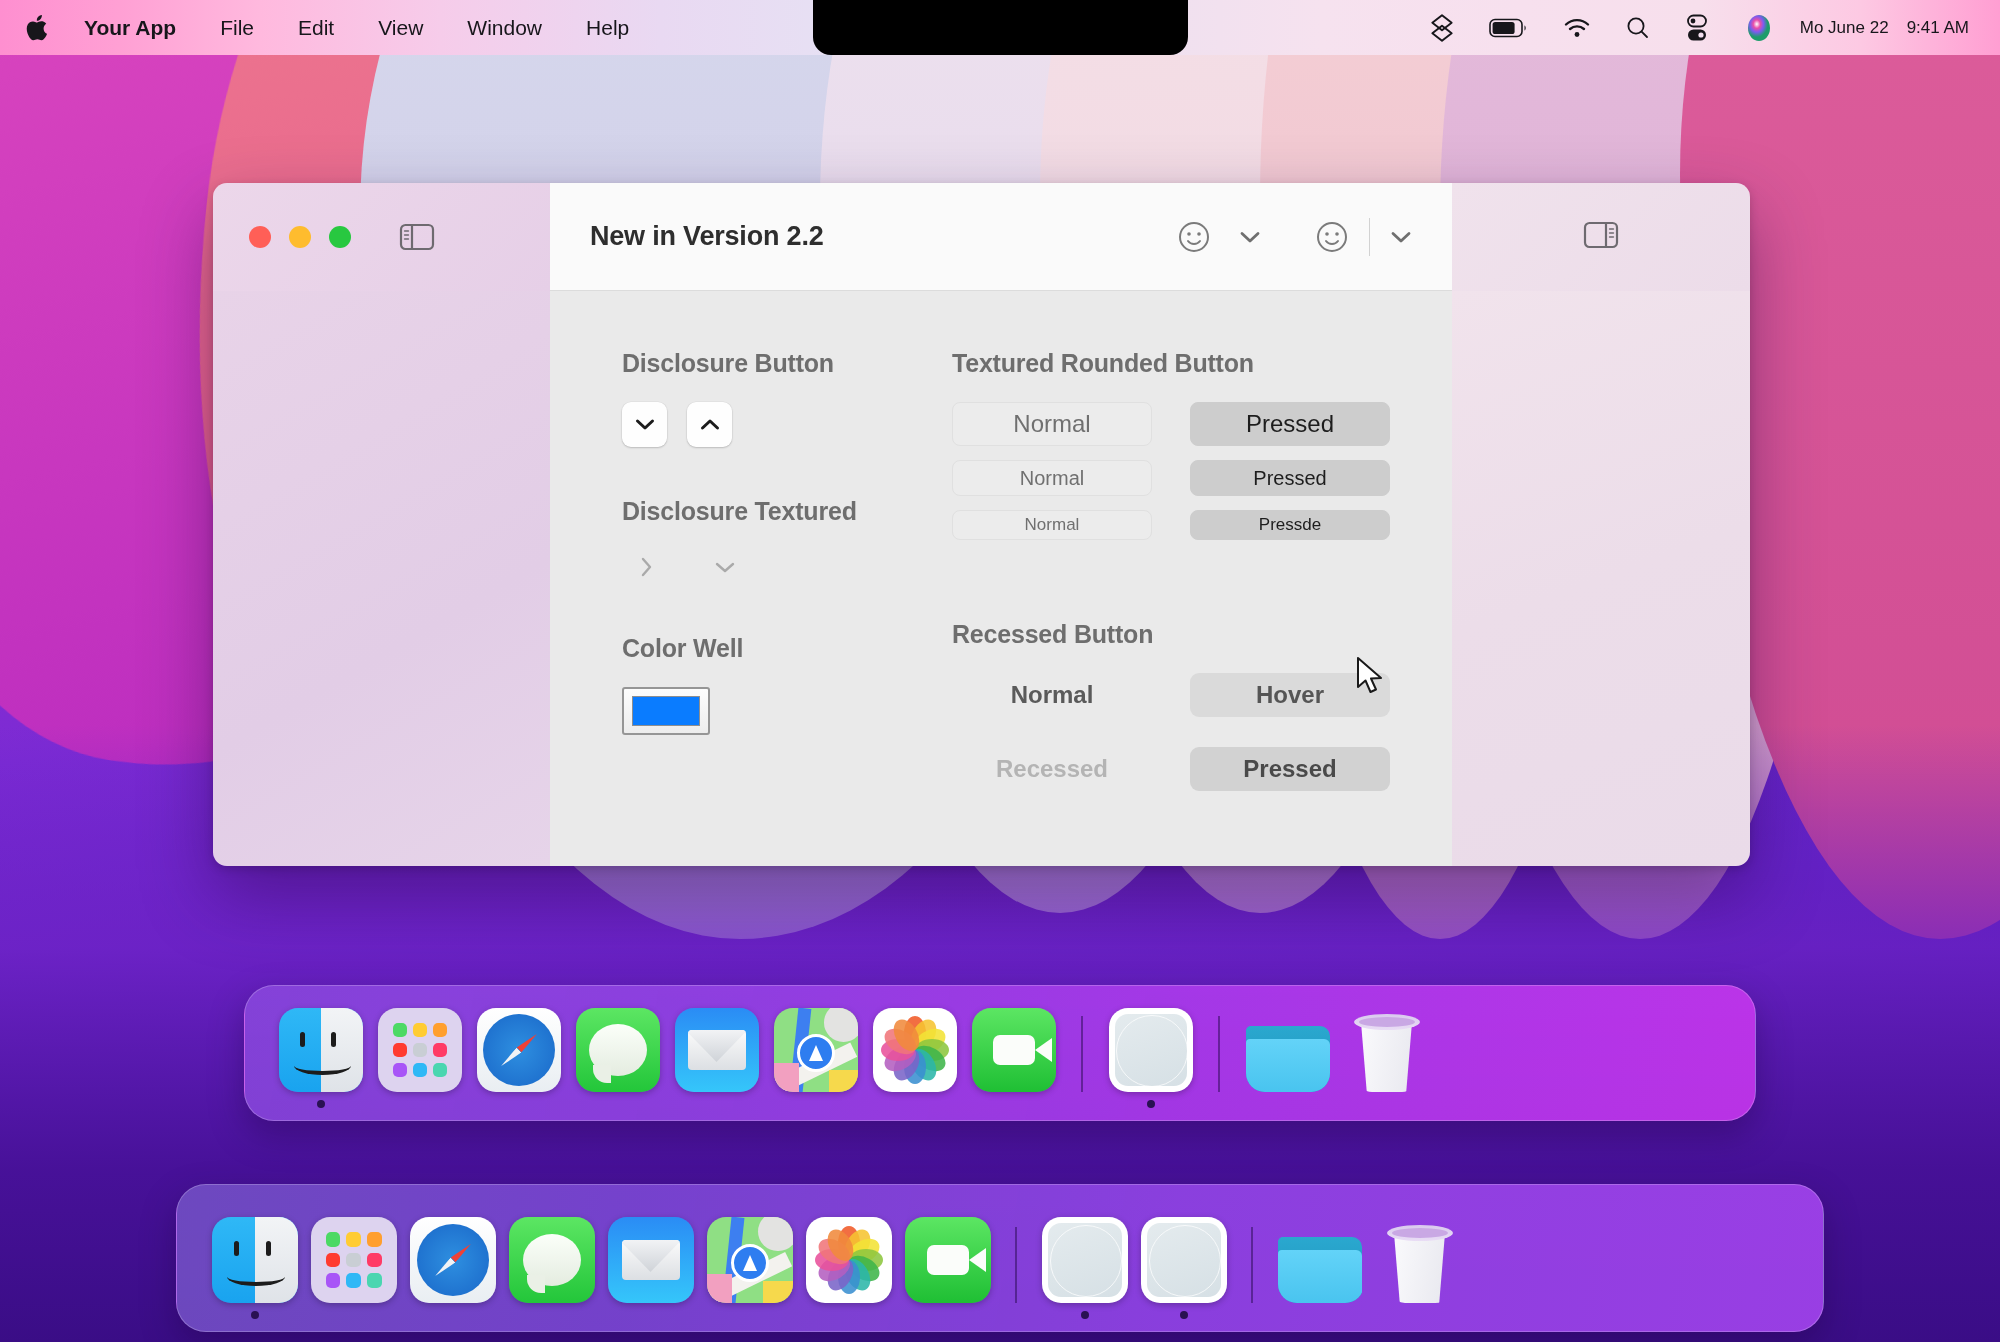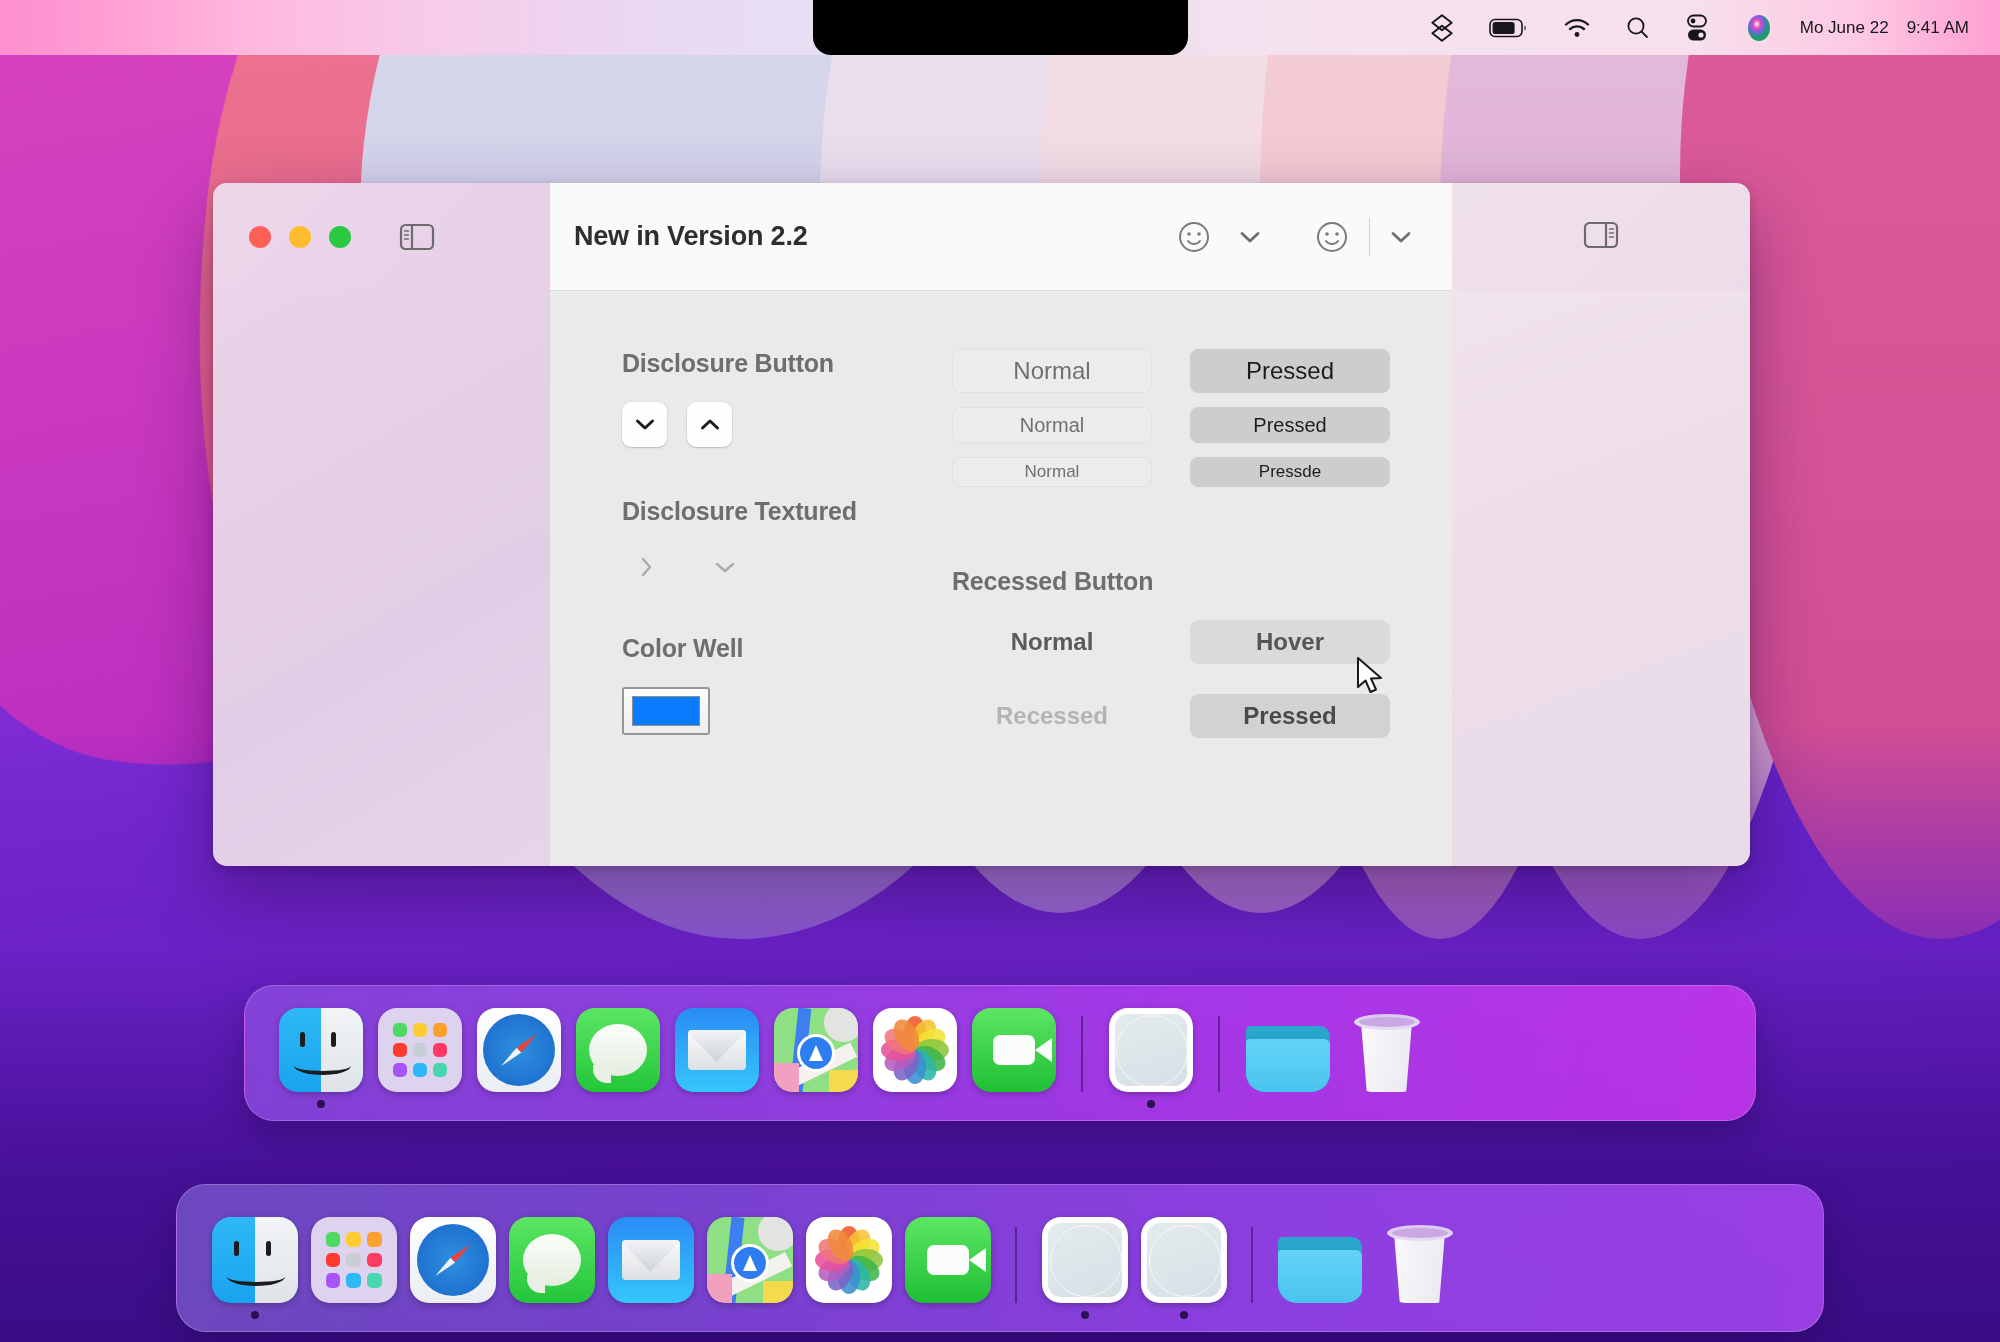--- a/index.html
+++ b/index.html
@@ -51,21 +51,21 @@
     background:linear-gradient(135deg,#ecd7ea,#e6cfe7);
   }
   .lights { display:flex; gap:18px; align-items:center; }
   .light { width:22px; height:22px; border-radius:50%; }
   .l-red{background:#ff5f57;} .l-yel{background:#febc2e;} .l-grn{background:#28c840;}
   .sb-toggle { margin-left:48px; display:flex; align-items:center; }
   .win-toolbar {
     flex:1; display:flex; align-items:center; background:#fafafa;
     border-bottom:1px solid #dcdcdc; padding:0 0 0 24px;
   }
-  .win-title { font-size:27px; font-weight:bold; color:#2e2e2e; letter-spacing:-0.2px; }
+  .win-title { font-size:27px; font-weight:bold; color:#2e2e2e; letter-spacing:-0.2px;margin-left:16px; }
   .tb-right { margin-left:auto; display:flex; align-items:center; gap:0; padding-right:26px; }
   .tb-btn { display:flex; align-items:center; justify-content:center; padding:0 14px; height:72px; }
   .tb-sep { width:1px; height:38px; background:#d2d2d2; margin:0 6px; }
   .win-body { flex:1; display:flex; }
   .sidebar { width:337px; flex:0 0 337px; background:linear-gradient(150deg,#e8d3e8,#e2cde6 60%,#e6d4e9); }
   .content { flex:1; background:#eaeaea; position:relative;padding-left:36px; }
   .inspector {
     width:298px; flex:0 0 298px;
     background:linear-gradient(160deg,#f1e3ec,#ecdde9 50%,#eadbe9);
   }
@@ -199,20 +199,33 @@
     <div class="wall-band b3"></div>
     <div class="wall-band b4"></div>
     <div class="wall-band b5"></div>
     <div class="wall-band b6"></div>
     <div class="wall-band b7"></div>
     <div class="wall-band b8"></div>
     <div class="wall-bottom"></div>
   </div>
 
   <div class="menubar">
+    <div class="mb-left">
+      <div class="apple">
+        <svg width="26" height="30" viewBox="0 0 24 28">
+            <path fill="#17161b" d="M16.3 14.6c0-3 2.4-4.4 2.5-4.5-1.4-2-3.5-2.3-4.3-2.3-1.8-.2-3.5 1.1-4.4 1.1-.9 0-2.3-1.1-3.8-1-2 .03-3.8 1.1-4.8 2.9-2 3.6-.5 8.9 1.5 11.8 1 1.4 2.2 3 3.7 2.9 1.5-.06 2-.9 3.8-.9s2.3.9 3.8.9c1.6 0 2.6-1.4 3.6-2.8 1.1-1.6 1.6-3.2 1.6-3.3-.04-.02-3.1-1.2-3.2-4.8zM13.5 5.6c.8-1 1.3-2.4 1.2-3.8-1.2.05-2.7.8-3.5 1.8-.7.9-1.4 2.3-1.2 3.7 1.3.1 2.7-.7 3.5-1.7z"></path>
+          </svg>
+      </div>
+      <div class="mb-item app">Your App</div>
+      <div class="mb-item">File</div>
+      <div class="mb-item">Edit</div>
+      <div class="mb-item">View</div>
+      <div class="mb-item">Window</div>
+      <div class="mb-item">Help</div>
+    </div>
     <div class="mb-right">
       <div class="mb-ico">
         <svg width="26" height="30" viewBox="0 0 24 28">
             <path d="M12 2 L21 9 L12 16 L3 9 Z" fill="none" stroke="#17161b" stroke-width="1.8" stroke-linejoin="round"></path>
             <path d="M12 12 L21 19 L12 26 L3 19 Z" fill="none" stroke="#17161b" stroke-width="1.8" stroke-linejoin="round"></path>
           </svg>
       </div>
       <div class="mb-ico">
         <svg width="40" height="22" viewBox="0 0 40 22">
             <rect x="1" y="2.5" width="32" height="17" rx="5" fill="none" stroke="#17161b" stroke-width="1.6"></rect>
@@ -365,20 +378,21 @@
             <div class="sec">
               <div class="sec-title">Color Well</div>
               <div class="colorwell">
                 <div class="colorwell-swatch" id="cw-swatch" style="background: rgb(10, 124, 255);"></div>
               </div>
             </div>
           </div>
 
           <div class="col-right">
             <div class="sec">
+              <div class="sec-title">Textured Rounded Button</div>
               <div class="btn-grid">
                 <div class="btn-row">
                   <div class="tx-btn tx-normal sz1">Normal</div>
                   <div class="tx-btn tx-pressed sz1" style="font-weight:normal">Pressed</div>
                 </div>
                 <div class="btn-row">
                   <div class="tx-btn tx-normal sz2">Normal</div>
                   <div class="tx-btn tx-pressed sz2">Pressed</div>
                 </div>
                 <div class="btn-row">

